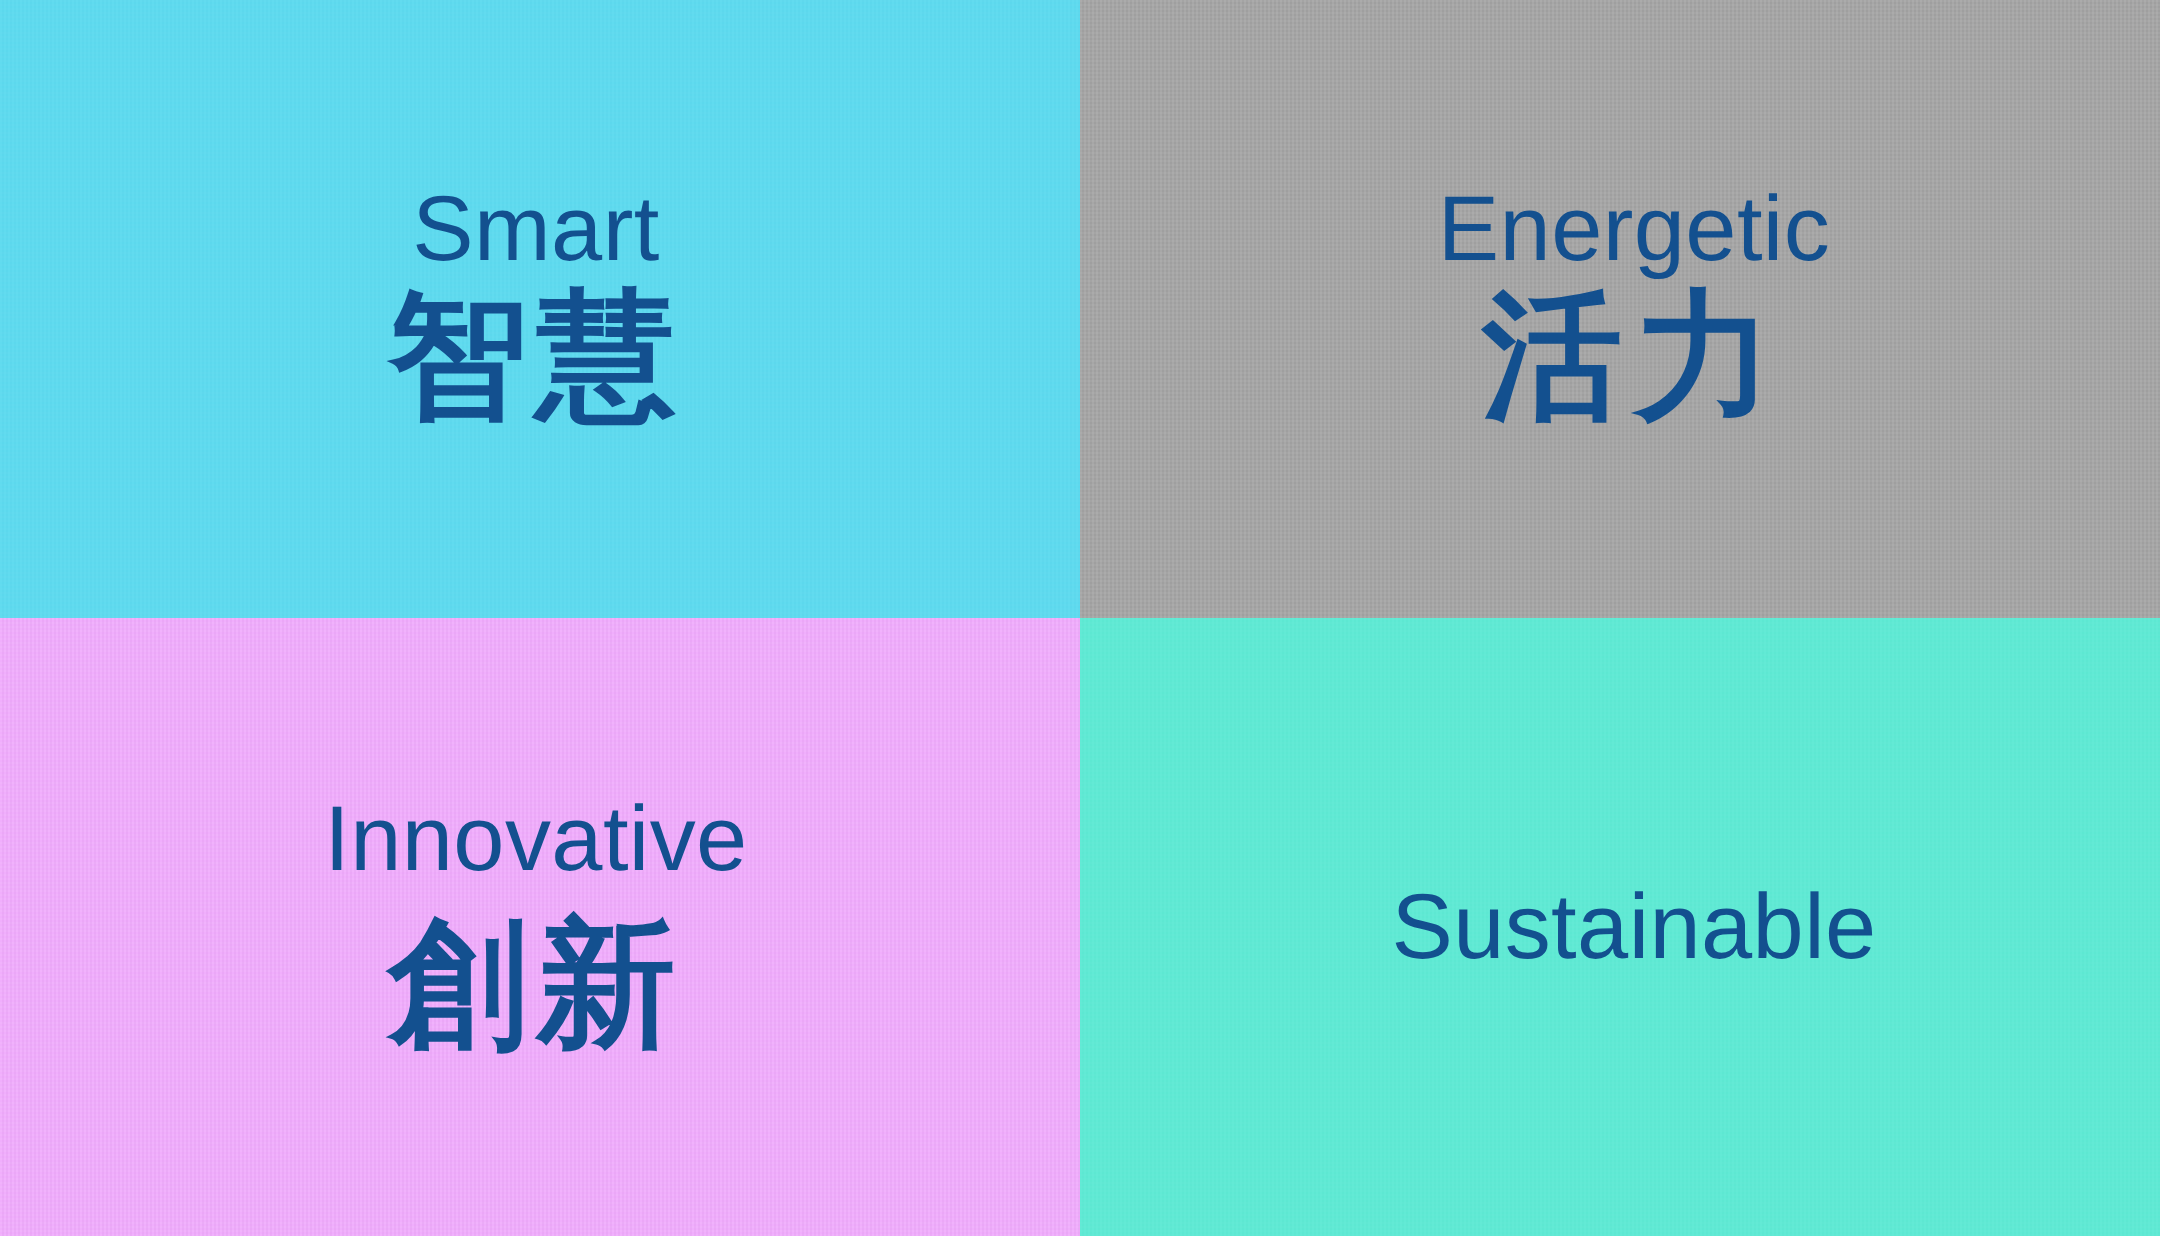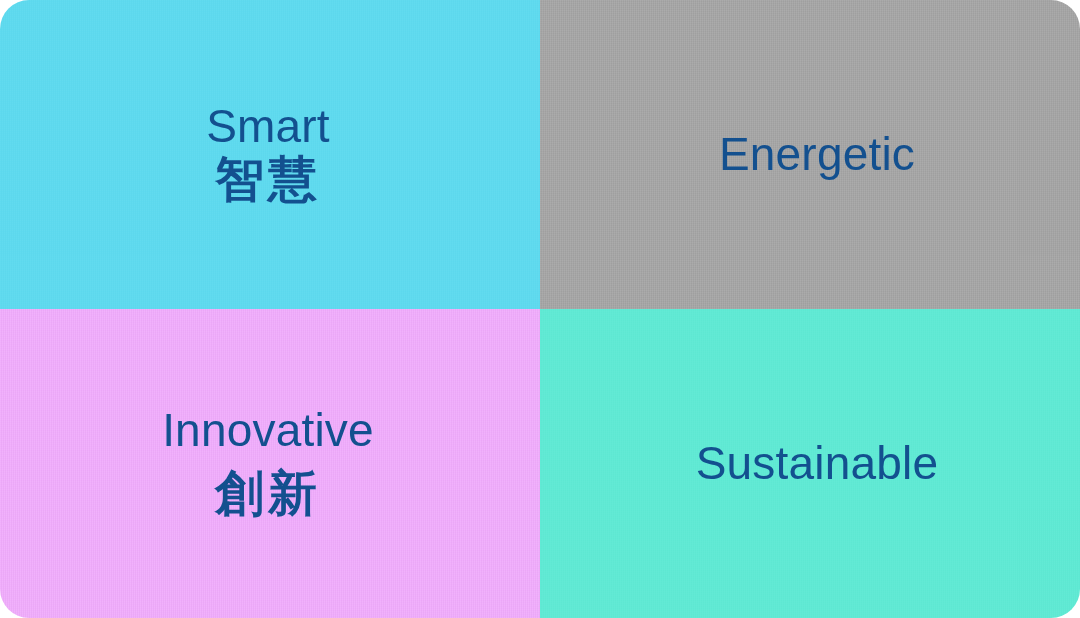--- a/index.html
+++ b/index.html
@@ -68,52 +68,53 @@
   .label-en {
     font-size: 46px;
     font-weight: 400;
     letter-spacing: 0.2px;
     line-height: 1.04;
     white-space: nowrap;
   }
 
   .label-cjk {
     font-family: Liberation Serif, serif;
-    font-size: 49px;
+    font-size: 70px;
     font-weight: 700;
     line-height: 1.06;
     letter-spacing: 4px;
     margin-top: 4px;
     white-space: nowrap;
   }
 
   
   .q-cyan   .text-block { transform: translateX(-2px); }
   .q-yellow .text-block { transform: translateX(7px); }
   .q-purple .text-block { transform: translateX(-2px); }
   .q-green  .text-block { transform: translateX(7px); }
 
   .q-yellow .label-cjk,
   .q-green  .label-cjk { letter-spacing: 6px; }
 </style>
 </head>
 <body>
 
-<div id="canvas" style="width: 1080px; height: 618px; border-radius: 29px;">
+<div id="canvas" style="width: 1080px; height: 618px;">
 
   <div class="quadrant q-cyan" style="background-color: rgb(93, 218, 239);">
     <div class="text-block">
       <div class="label-en" style="color: rgb(19, 80, 143);">Smart</div>
       <div class="label-cjk" style="color: rgb(19, 80, 143);">智慧</div>
     </div>
   </div>
 
   <div class="quadrant q-yellow" style="background-color: #a3a3a3;">
     <div class="text-block">
       <div class="label-en" style="color: rgb(19, 80, 143);">Energetic</div>
+      <div class="label-cjk" style="color: rgb(19, 80, 143);">活力</div>
     </div>
   </div>
 
   <div class="quadrant q-purple" style="background-color: #f0abfc;">
     <div class="text-block">
       <div class="label-en" style="color: rgb(19, 80, 143);">Innovative</div>
       <div class="label-cjk" style="color: rgb(19, 80, 143); margin-top: 13px;">創新</div>
     </div>
   </div>
 

